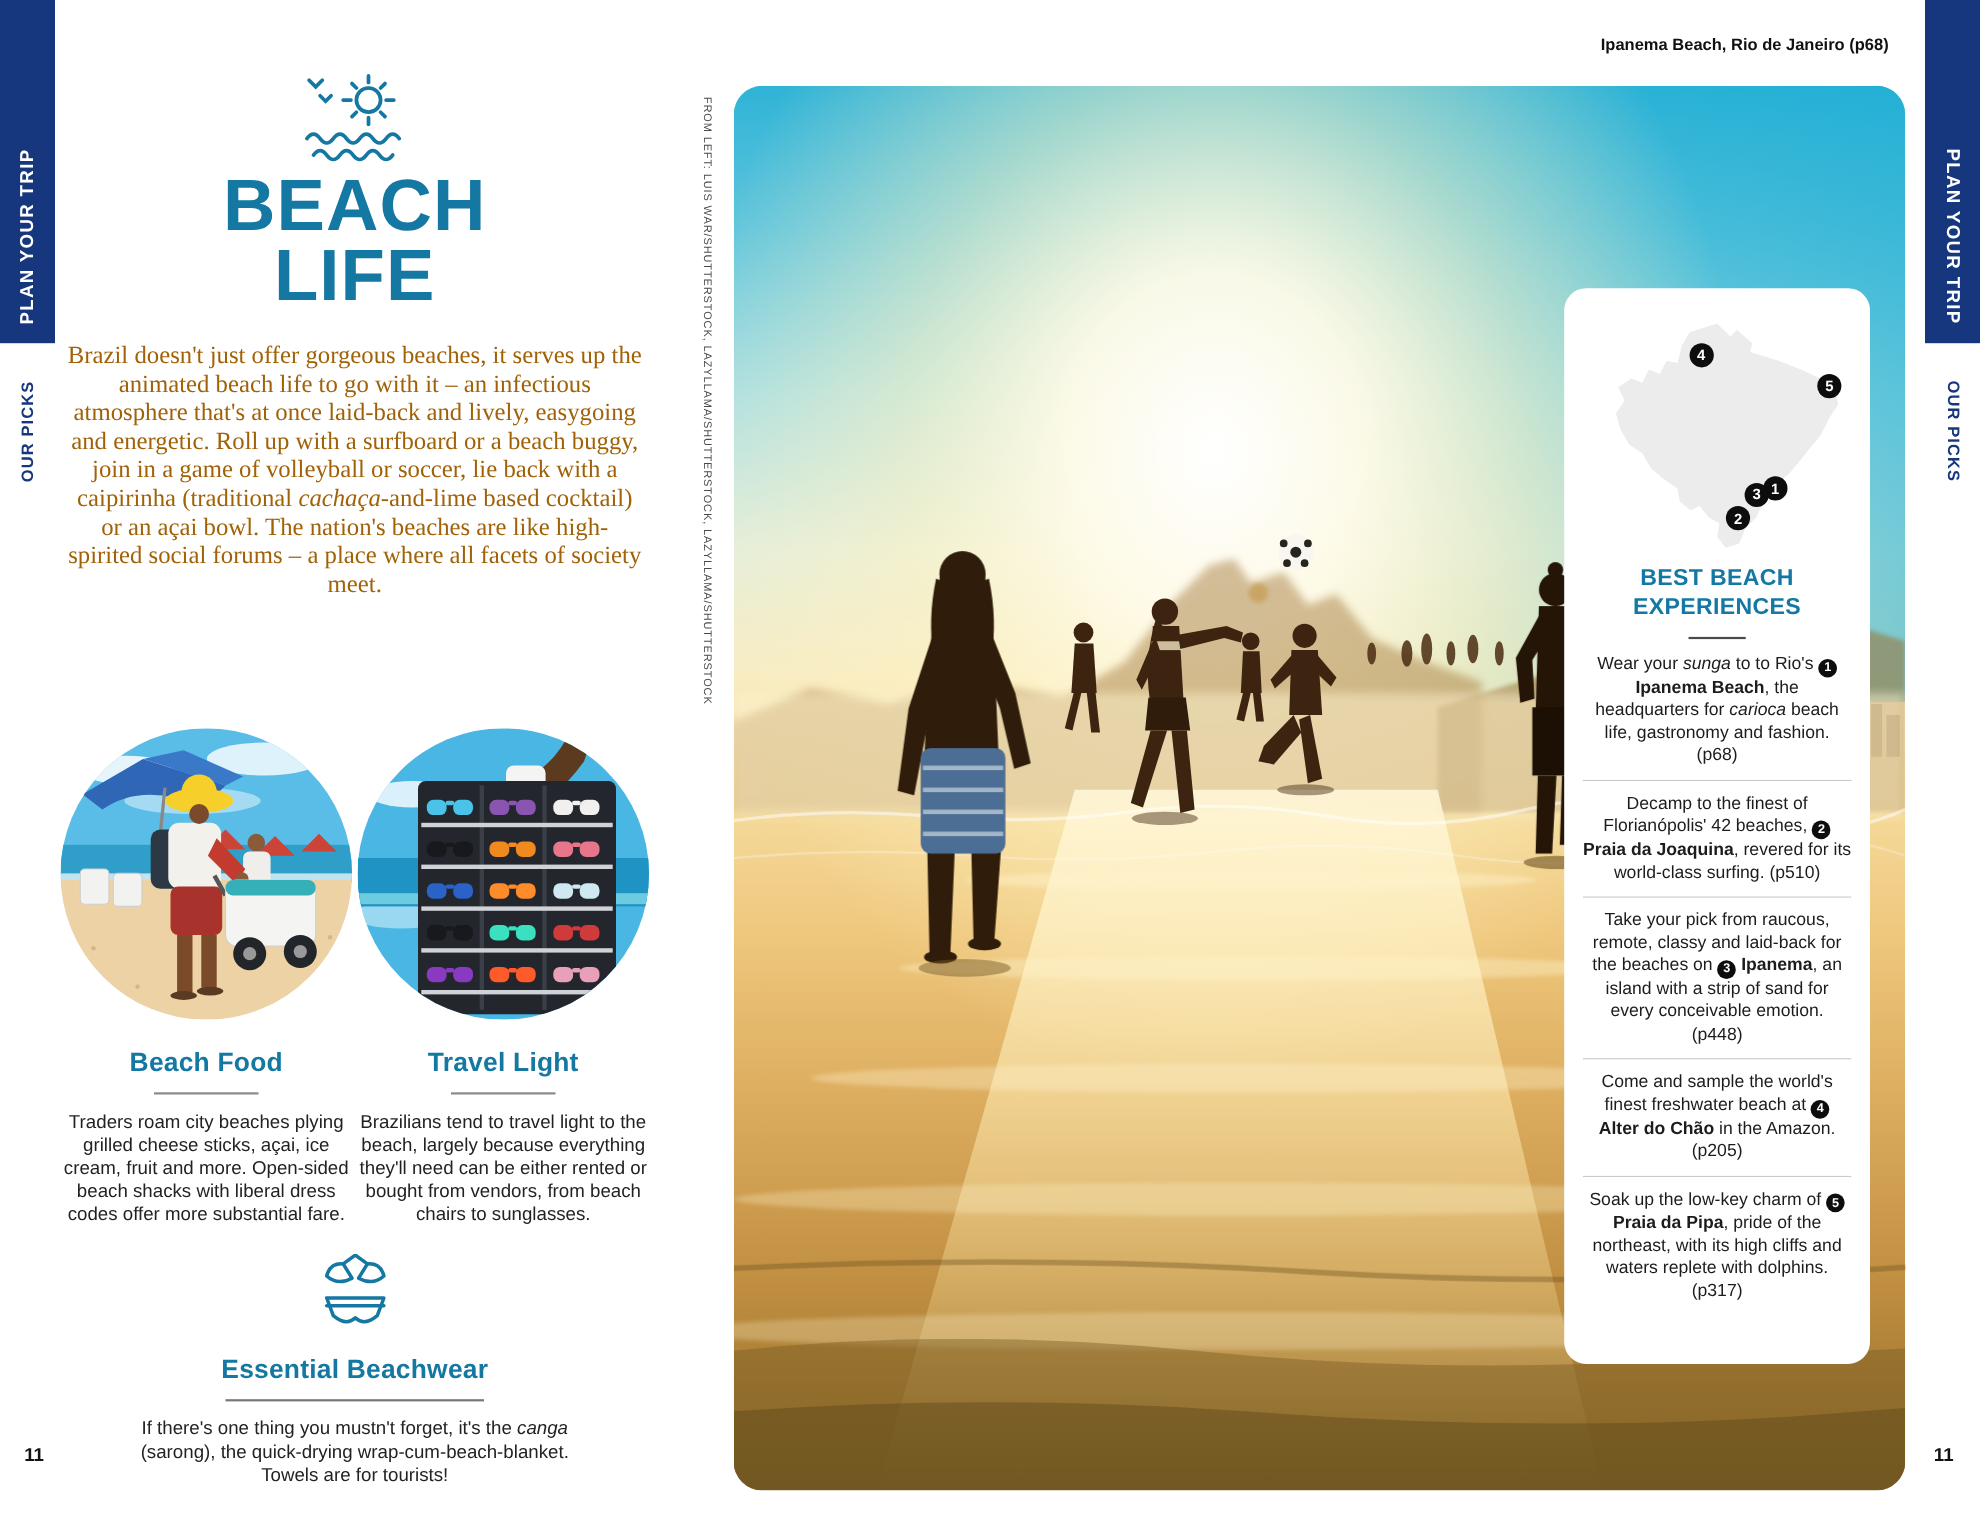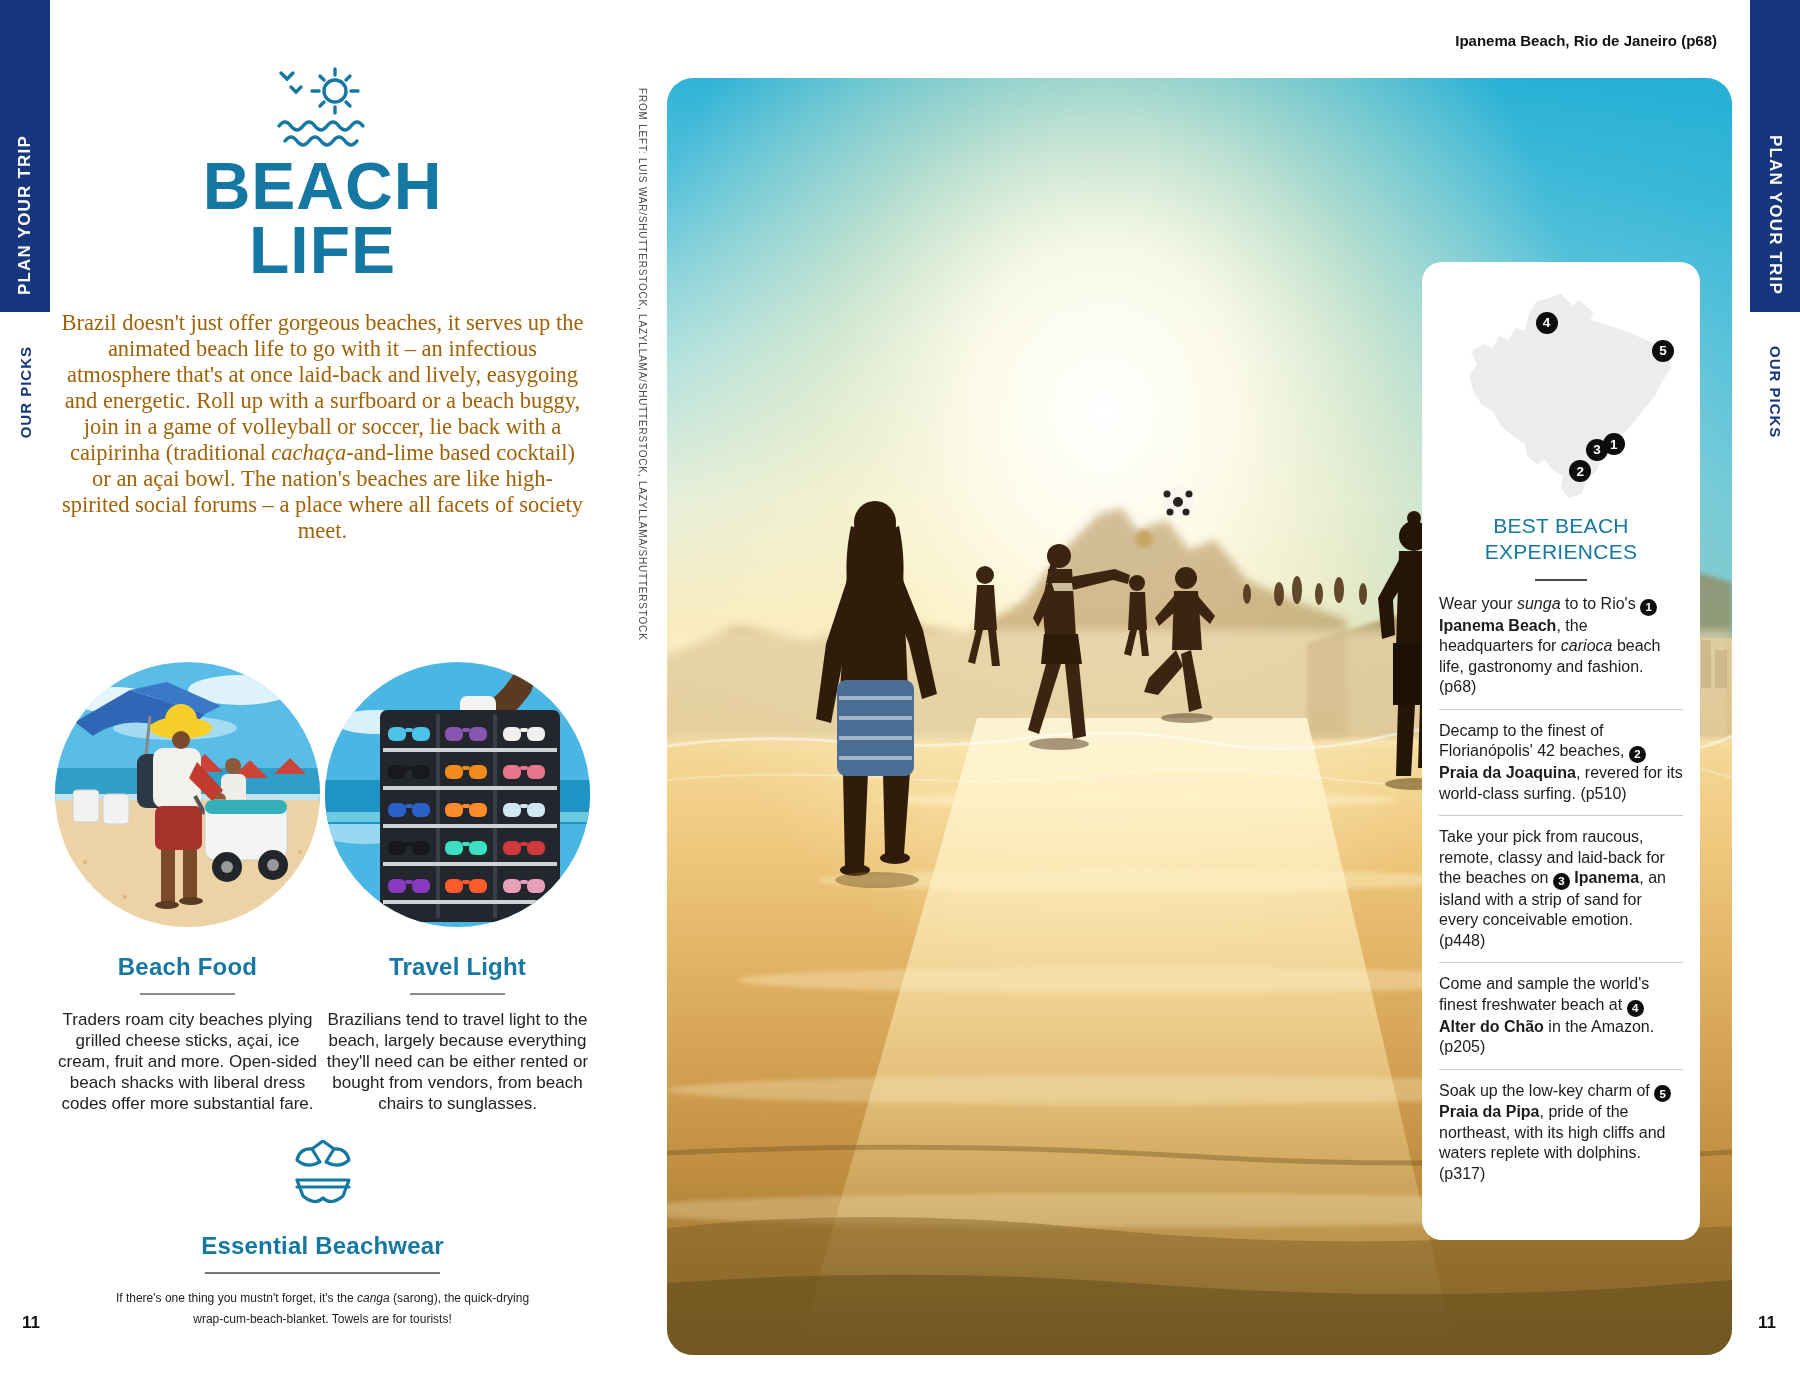--- a/index.html
+++ b/index.html
@@ -27,44 +27,44 @@
   .features{display:flex;gap:5px;margin-top:118px;}
   .feature{width:265px;}
   .circle-photo{width:265px;height:265px;border-radius:50%;overflow:hidden;}
   .circle-photo svg{display:block;}
   .feature-heading{color:#1478a2;font-size:24px;font-weight:bold;margin:26px 0 0 0;letter-spacing:.2px;}
   .rule{height:2px;background:#8a8a8a;width:95px;margin:12px auto 14px auto;}
   .rule.wide{width:235px;background:#777;}
   .feature-body{font-size:17px;line-height:21px;margin:0;color:#222;}
   .beachwear{margin-top:26px;}
   .bikini-icon{height:66px;display:flex;justify-content:center;}
-  .beachwear p{font-size:12px;line-height:21px;margin:0 60px;color:#222;}
+  .beachwear p{font-size:17px;line-height:21px;margin:0 60px;color:#222;}
 
   .pagenum{position:absolute;bottom:52px;font-size:17px;font-weight:bold;color:#111;}
   .pagenum.left{left:22px;} .pagenum.right{right:24px;}
 
   
   .photo-caption{position:absolute;top:32px;right:83px;font-size:15px;font-weight:bold;color:#111;}
   .photo-credit{position:absolute;left:637px;top:88px;writing-mode:vertical-rl;
                 font-size:10px;letter-spacing:.8px;color:#4a4a4a;}
   .photo{position:absolute;left:667px;top:78px;width:1065px;height:1277px;margin:0;
          border-radius:26px;overflow:hidden;}
   .photo > svg{position:absolute;inset:0;}
 
   
   .experience-card{position:absolute;left:755px;top:184px;width:278px;height:978px;
                    background:#ffffff;border-radius:20px;box-sizing:border-box;padding:20px 17px;}
   .map-box{position:relative;width:240px;height:215px;margin:2px auto 6px auto;}
   .marker{position:absolute;transform:translate(-50%,-50%);width:22px;height:22px;border-radius:50%;
           background:#0d0d0d;color:#fff;font-size:13.5px;font-weight:bold;display:flex;
           align-items:center;justify-content:center;}
-  .card-heading{color:#1478a2;font-size:21px;line-height:26px;font-weight:normal;text-align:center;
+  .card-heading{color:#1478a2;font-size:21px;line-height:26px;font-weight:bold;text-align:center;
                 margin:14px 0 0 0;letter-spacing:.3px;}
   .card-rule{height:2px;background:#4a4a4a;width:52px;margin:14px auto 2px auto;}
-  .experience-list{list-style:none;margin:0;padding:0;text-align:left;}
+  .experience-list{list-style:none;margin:0;padding:0;text-align:center;}
   .experience-list li{font-size:16px;line-height:20.5px;color:#1c1c1c;padding:11px 0;}
   .experience-list li + li{border-top:1px solid #c9c9c9;}
   .nbadge{display:inline-flex;align-items:center;justify-content:center;width:17px;height:17px;
           border-radius:50%;background:#0d0d0d;color:#fff;font-size:11.5px;font-weight:bold;
           vertical-align:-2px;}
 </style>
 </head>
 <body>
 
 <div class="spread">

